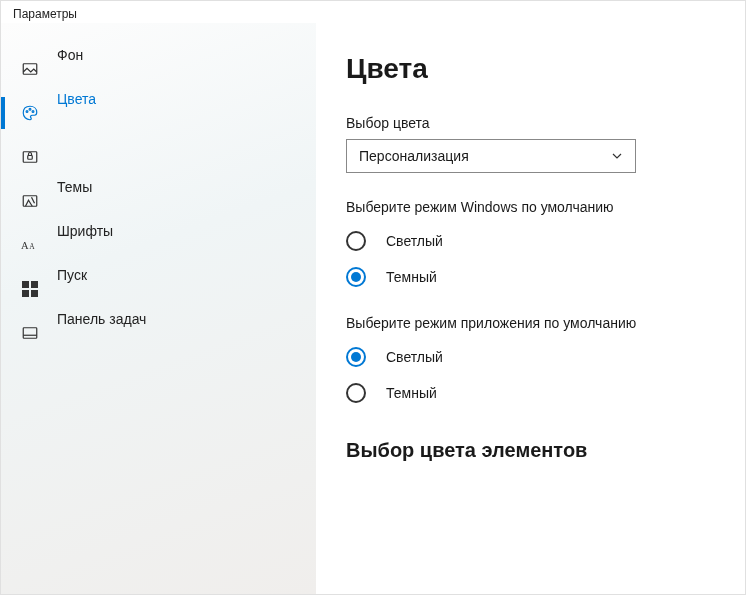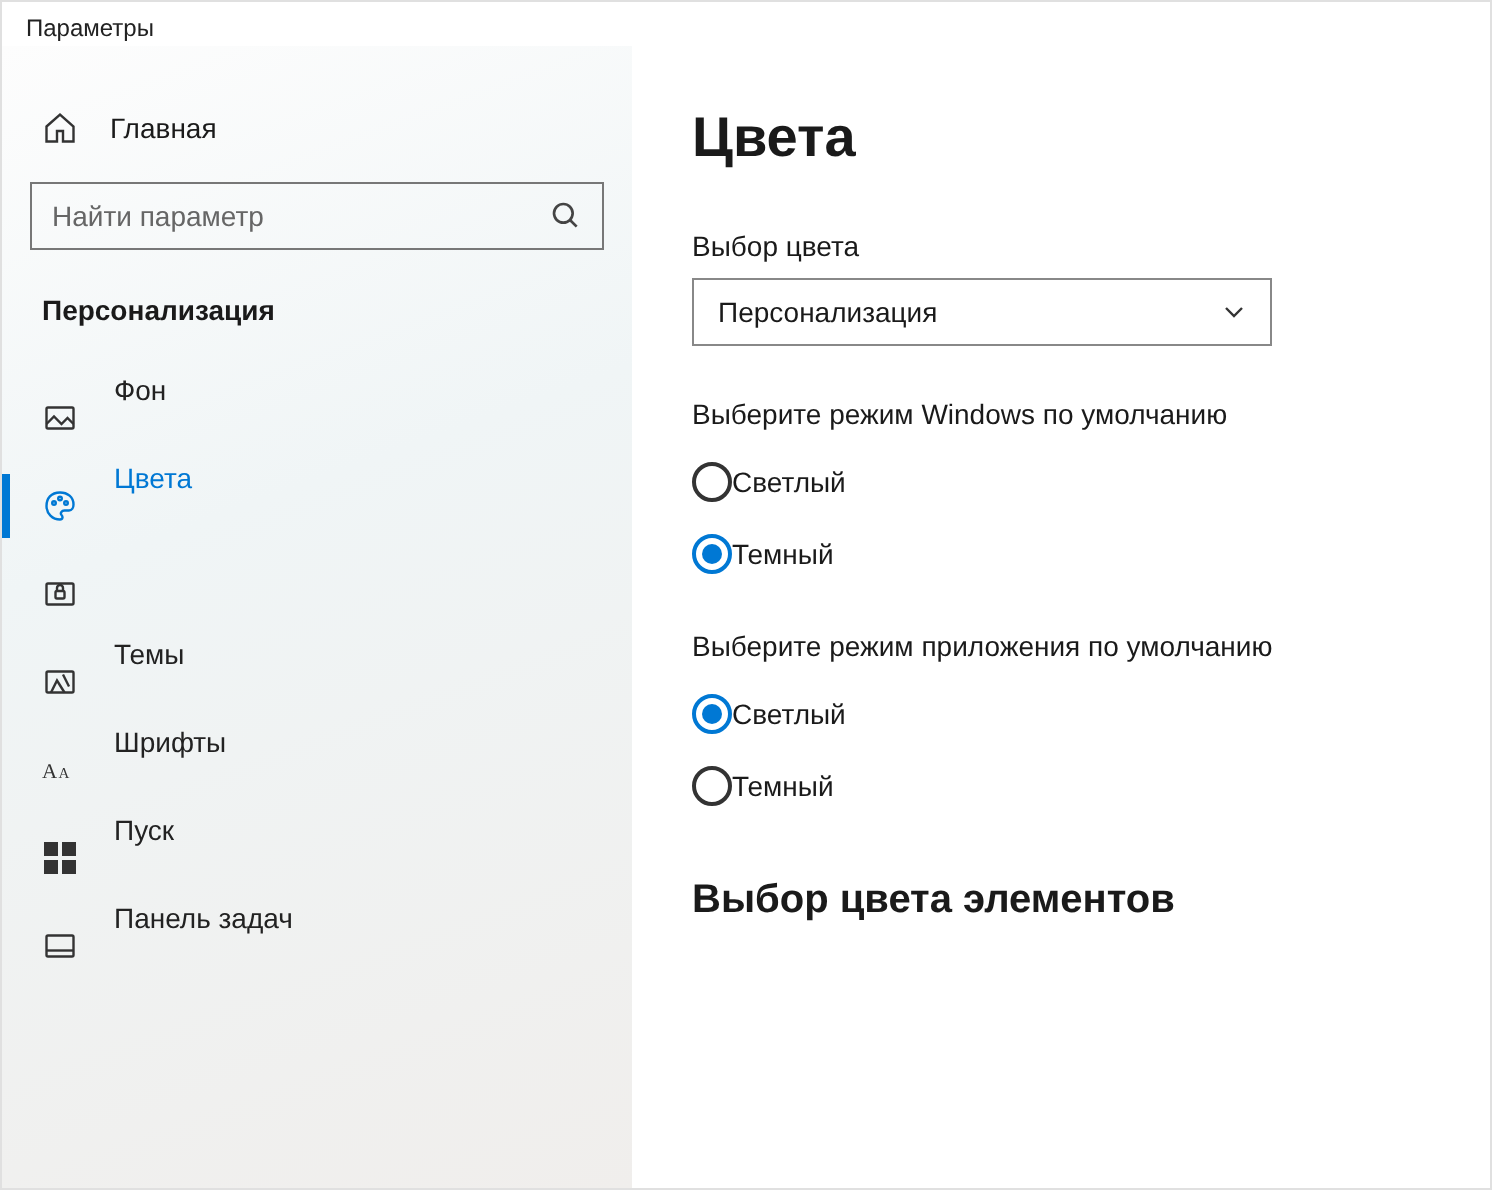--- a/index.html
+++ b/index.html
@@ -109,21 +109,21 @@
     justify-content: space-between;
     padding: 0 12px;
     font-size: 14px;
     margin-bottom: 26px;
     cursor: pointer;
   }
   .dropdown .chev { color:#333; font-size: 12px; }
   .radio-row {
     display: flex;
     align-items: center;
-    gap: 0;
+    gap: 20px;
     padding: 8px 0;
     cursor: pointer;
   }
   .radio-outer {
     width: 20px; height: 20px;
     border: 2px solid #333;
     border-radius: 50%;
     display: flex; align-items: center; justify-content: center;
   }
   .radio-row.selected .radio-outer { border-color: #0078d4; }
@@ -161,42 +161,20 @@
   }
   svg { display:block; }
 </style>
 </head>
 <body>
 
 <div class="titlebar">Параметры</div>
 
 <div class="app-body">
   <div class="sidebar">
-    <div class="sidebar-inner">
-      <div class="home-row">
-        <span class="icon">
-          <svg width="18" height="18" viewBox="0 0 24 24" fill="none" stroke="#333" stroke-width="1.6">
-              <path d="M3 11 L12 3 L21 11 V21 H14 V14 H10 V21 H3 Z"></path>
-            </svg>
-        </span>
-        <span>Главная</span>
-      </div>
-
-      <div class="search-box">
-        <input type="text" placeholder="Найти параметр" style="">
-        <span class="search-icon">
-          <svg width="16" height="16" viewBox="0 0 24 24" fill="none" stroke="#444" stroke-width="2">
-              <circle cx="10" cy="10" r="7"></circle>
-              <line x1="20" y1="20" x2="15" y2="15"></line>
-            </svg>
-        </span>
-      </div>
-
-      <div class="section-title">Персонализация</div>
-    </div>
 
     <div class="nav">
       <div class="nav-item">
         <span class="icon">
           <svg width="18" height="18" viewBox="0 0 24 24" fill="none" stroke="#333" stroke-width="1.6">
               <rect x="3" y="5" width="18" height="14" rx="1"></rect>
               <path d="M3 16 L8 11 L13 16 L17 12 L21 16"></path>
             </svg>
         </span>
         <span>Фон</span>

